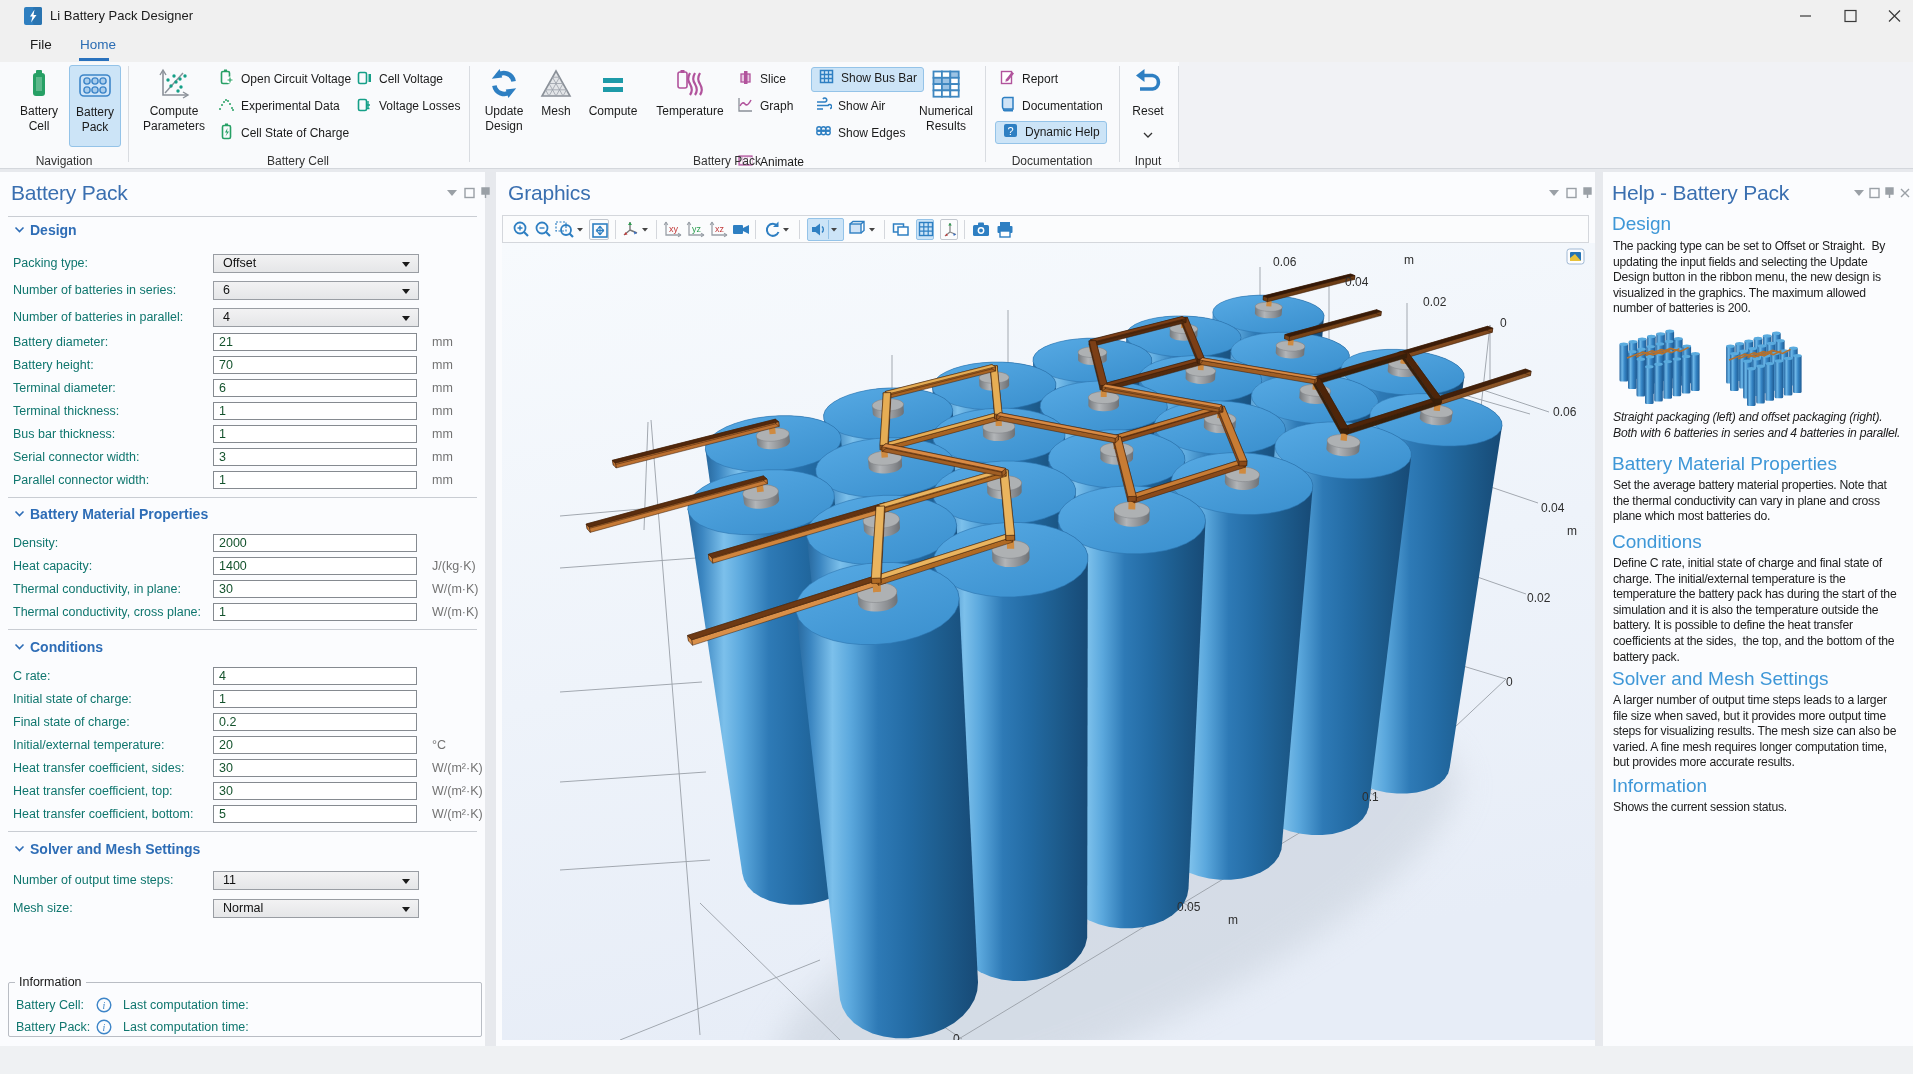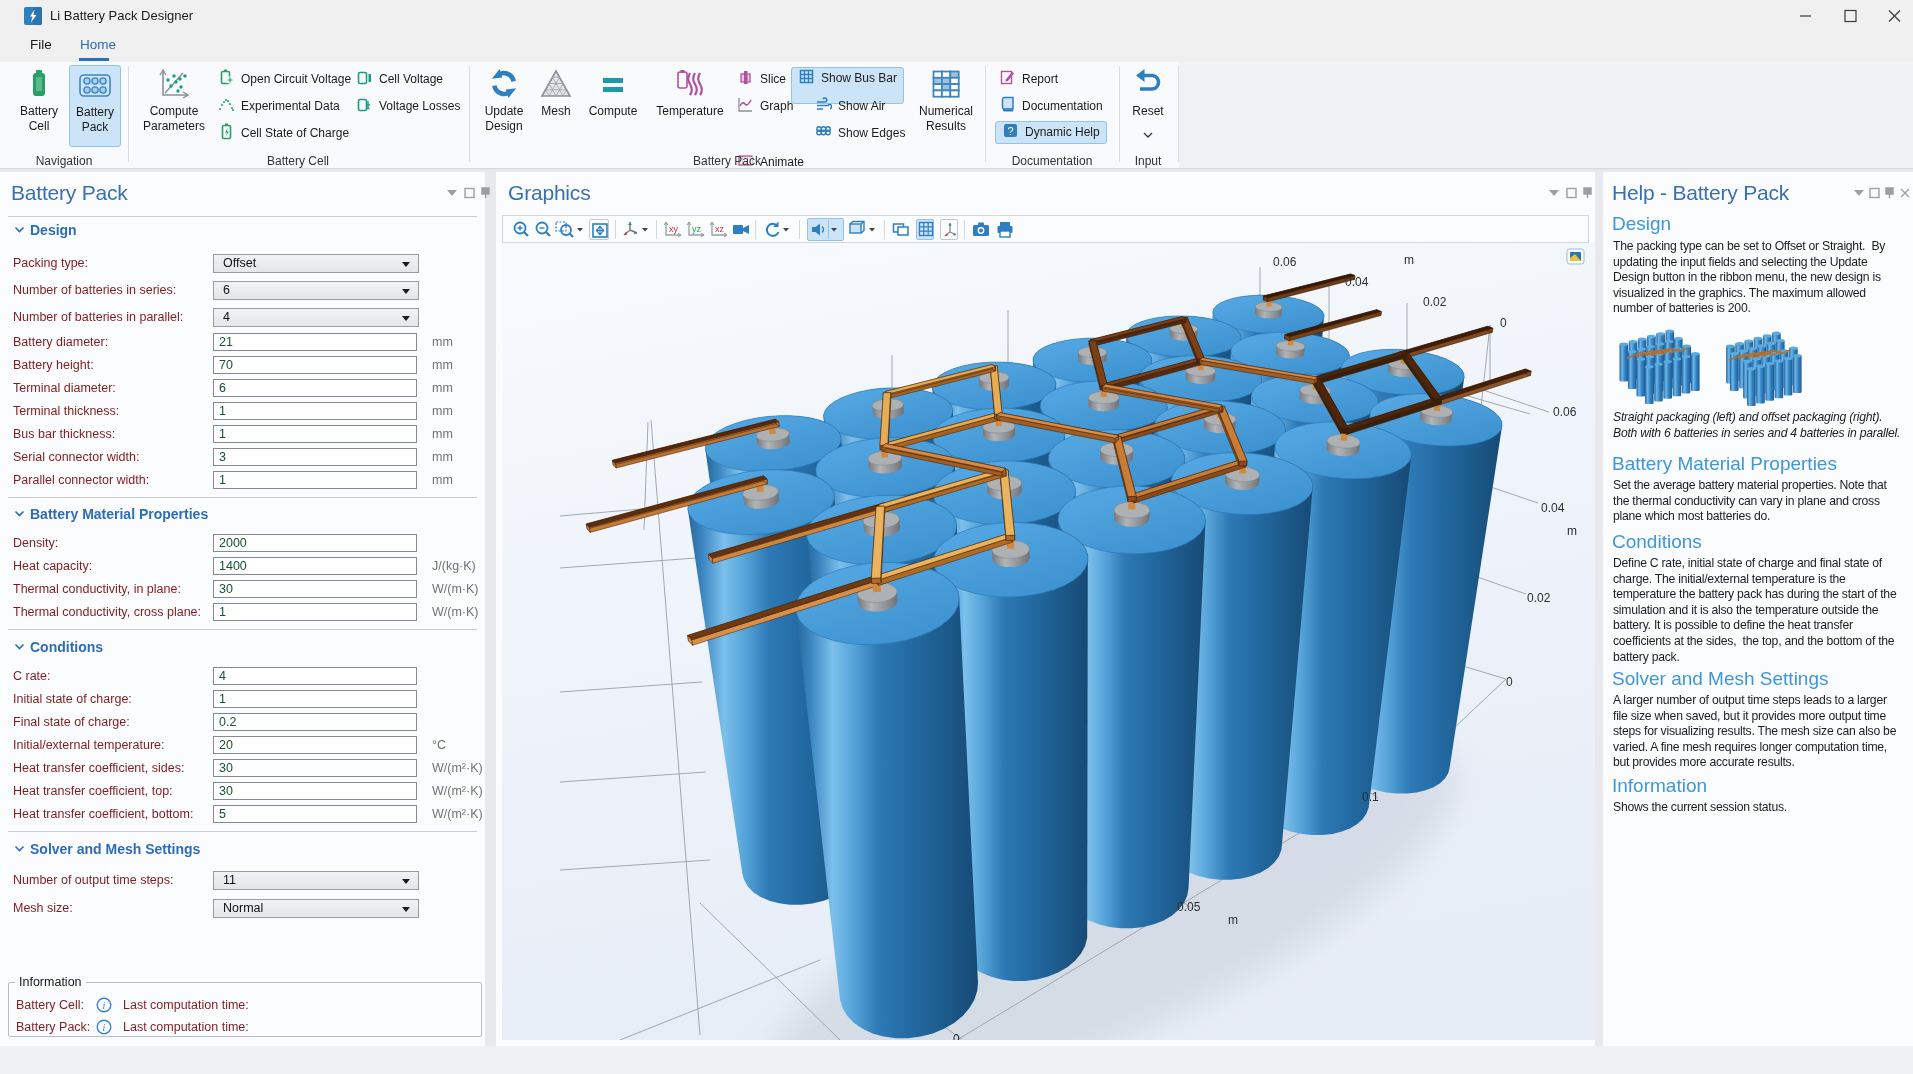--- a/index.html
+++ b/index.html
@@ -18,21 +18,21 @@
 .bigbtn { position:absolute; top:3px; text-align:center; font-size:12px; color:#1b1b1b; line-height:15px; }
 .bigbtn .ic { margin:2px auto 3px; }
 .smallbtn { position:absolute; font-size:12px; color:#1b1b1b; height:22px; line-height:22px; white-space:nowrap; }
 .smallbtn svg { vertical-align:-3px; margin-right:6px; }
 .hl { background:#cce4f7; border:1px solid #94c3e8; border-radius:3px; }
 
 .panel { position:absolute; background:#fbfcfe; }
 .ptitle { font-size:21px; color:#3a6fb0; letter-spacing:-0.2px; }
 
 .sechead { color:#2e6db6; font-size:14px; font-weight:bold; }
-.frm-label { position:absolute; left:13px; font-size:12.5px; color:#7f1d1d; }
+.frm-label { position:absolute; left:13px; font-size:12.5px; color:#0f766e; }
 .unit { position:absolute; font-size:12.5px; color:#737373; }
 .dd { position:absolute; left:213px; width:206px; height:19px; background:linear-gradient(#f2f2f3,#e5e6e8); border:1px solid #999da3; font-size:12.5px; color:#111; line-height:17px; padding-left:9px; }
 .dd:after { content:""; position:absolute; right:8px; top:7px; border-left:4.5px solid transparent; border-right:4.5px solid transparent; border-top:5px solid #1a1a1a; }
 .inp { position:absolute; left:213px; width:204px; height:18px; background:#fff; border:1px solid #858a90; font-size:12.5px; color:#14532d; line-height:16px; padding-left:5px; }
 .hr { position:absolute; left:8px; width:469px; height:1px; background:#c9cdd3; }
 
 .helphead { font-size:19px; color:#3e97d7; }
 .helpbody { font-size:12.2px; color:#1d1d1d; line-height:15.6px; letter-spacing:-0.25px; white-space:nowrap; }
 </style>
 </head>
@@ -148,21 +148,21 @@
         <path d="M3,10 q2.5,-5 5,-2 q2.5,3 6,-4" fill="none" stroke="#b1539c" stroke-width="1.5"></path>
       </svg>Graph</div>
     <div class="smallbtn" style="left:737px;top:70px;margin-top:19px;"><svg width="17" height="17" viewBox="0 0 17 17">
         <rect x="2" y="4" width="13" height="9" fill="#dcb3d6" stroke="#b1539c" stroke-width="1.2"></rect>
         <rect x="3.2" y="5.2" width="1.8" height="6.6" fill="#fff"></rect>
         <rect x="5.800000000000001" y="5.2" width="1.8" height="6.6" fill="#fff"></rect>
         <rect x="8.4" y="5.2" width="1.8" height="6.6" fill="#fff"></rect>
         <rect x="11.0" y="5.2" width="1.8" height="6.6" fill="#fff"></rect>
         <rect x="13.600000000000001" y="5.2" width="1.8" height="6.6" fill="#fff"></rect>
       </svg>Animate</div>
-    <div class="smallbtn hl" style="left:791px;top:5px;padding:0 6px 0 6px;height:37px;line-height:21px;"><svg width="17" height="17" viewBox="0 0 17 17">
+    <div class="smallbtn hl" style="left:811px;top:5px;padding:0 6px 0 6px;height:25px;line-height:21px;"><svg width="17" height="17" viewBox="0 0 17 17">
         <rect x="2.5" y="2.5" width="12" height="12" fill="none" stroke="#2e7fc2" stroke-width="1.5"></rect>
         <path d="M2.5,6.5 h12 M2.5,10.5 h12 M6.5,2.5 v12 M10.5,2.5 v12" stroke="#2e7fc2" stroke-width="1.3"></path>
       </svg>Show Bus Bar</div>
     <div class="smallbtn" style="left:815px;top:33px;"><svg width="17" height="17" viewBox="0 0 17 17">
         <path d="M2,6 h8 a2,2 0 1 0 -2,-3 M2,9.5 h11 a2,2 0 1 1 2,3 M2,13 h6" stroke="#2e7fc2" stroke-width="1.6" fill="none"></path>
       </svg>Show Air</div>
     <div class="smallbtn" style="left:815px;top:60px;"><svg width="17" height="17" viewBox="0 0 17 17">
         <circle cx="4.0" cy="6" r="2.2" fill="none" stroke="#2e7fc2" stroke-width="1.4"></circle>
         <circle cx="4.0" cy="9.5" r="2.2" fill="none" stroke="#2e7fc2" stroke-width="1.4"></circle>
         <circle cx="8.5" cy="6" r="2.2" fill="none" stroke="#2e7fc2" stroke-width="1.4"></circle>

